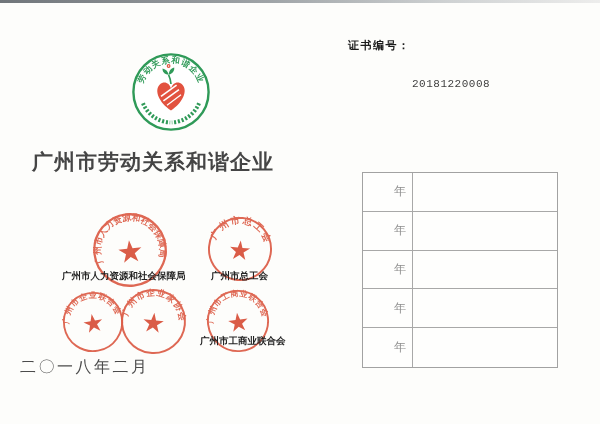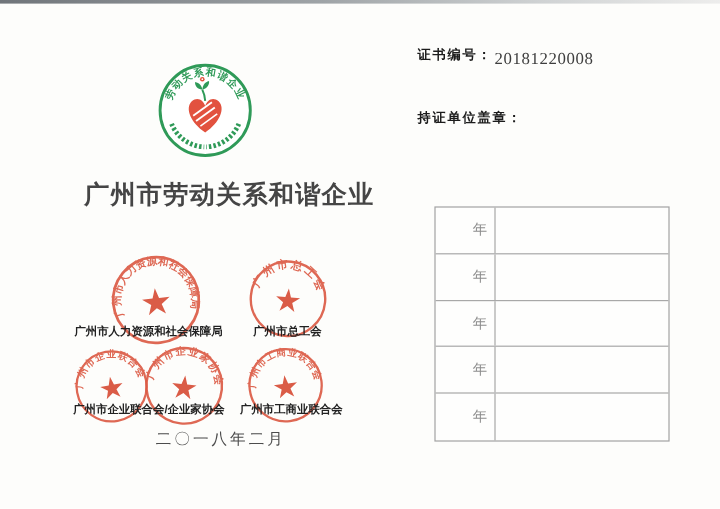--- a/index.html
+++ b/index.html
@@ -10,37 +10,37 @@
     background:#fdfdfb; overflow:hidden;
   }
   .scan-edge-top {
     position:absolute; left:0; top:0; width:100%; height:3px;
     background:linear-gradient(90deg,#70757a 0%,#9fa4a7 45%,#cfd2d3 75%,#ededec 100%);
   }
   
   .emblem { position:absolute; left:131px; top:52px; width:80px; height:80px; }
   .emblem-ring-text { font-size:10.5px; font-weight:bold; fill:#2f9a58; letter-spacing:1.2px;
     font-family:"Liberation Sans", sans-serif; }
-  .cert-title { position:absolute; left:32px; width:280px; text-align:right;
+  .cert-title { position:absolute; left:32px; width:280px; text-align:left;
     color:#454545; font-weight:bold; }
   .cert-title.line1 { top:148px; font-size:21px; letter-spacing:1px; }
   .cert-title.line2 { top:185px; font-size:21px; letter-spacing:3px; }
   .seal { position:absolute; opacity:0.92; }
   .seal-ring { fill:none; stroke:#dc5c46; stroke-width:3; }
   .seal-text { font-weight:bold; fill:#dc5c46; font-family:"Liberation Sans", sans-serif; }
   .seal-star { fill:#d84f38; }
   .agency { position:absolute; font-size:9.5px; font-weight:bold; color:#222222;
     white-space:nowrap; }
-  .issue-date { position:absolute; left:44px; top:357px; width:280px; text-align:center;
-    font-size:13px; color:#4c4c4c; letter-spacing:2.5px; }
+  .issue-date { position:absolute; left:20px; top:357px; width:280px; 
+    font-size:16px; color:#4c4c4c; letter-spacing:2.5px; }
   
   .field-label { position:absolute; font-size:11px; font-weight:bold; color:#1c1c1c;
     letter-spacing:1.5px; white-space:nowrap; }
-  .field-value { position:absolute; font-size:14px; color:#3e3e3e;
-    font-family:Liberation Serif, serif; letter-spacing:0.5px; white-space:nowrap; }
+  .field-value { position:absolute; font-size:11px; color:#3e3e3e;
+    font-family:Liberation Mono, monospace; letter-spacing:0.5px; white-space:nowrap;margin-top:36px; }
   .check-title { position:absolute; left:356px; top:153px; font-size:11.5px;
     font-weight:bold; color:#1c1c1c; letter-spacing:1px; white-space:nowrap; }
   .check-table { position:absolute; left:362px; top:172px; width:196px; height:196px;
     display:grid; grid-template-rows:repeat(5,1fr);
     border:1px solid #a2a2a2; background:#fefefd; }
   .check-row { display:grid; grid-template-columns:50px 1fr;
     border-bottom:1px solid #a8a8a8; }
   .check-row:last-child { border-bottom:none; }
   .year-cell { border-right:1px solid #a8a8a8; display:flex; align-items:center;
     justify-content:flex-end; padding-right:6px; font-size:12px; color:#8d8d8d;
@@ -114,29 +114,27 @@
     <defs>
         <path id="arc-s5" d="M 20.1 75.1 A 39 39 0 1 1 79.9 75.1"></path>
       </defs>
     <circle class="seal-ring" cx="50" cy="50" r="47"></circle>
     <text class="seal-text" style="font-size:12.5px;letter-spacing:1px" text-anchor="middle"><textPath href="#arc-s5" startOffset="50%">广州市工商业联合会</textPath></text>
     <polygon class="seal-star" points="50,37 53.58,48.08 65.2,48.06 55.78,54.88 59.4,65.9 50,59.1 40.6,65.9 44.22,54.88 34.8,48.06 46.42,48.08"></polygon>
   </svg>
 
   <div class="agency" style="left:62px;top:270px">广州市人力资源和社会保障局</div>
   <div class="agency" style="left:211px;top:270px">广州市总工会</div>
-  <div class="agency" style="left:61px;top:335px">广州市企业联合会/企业家协会</div>
   <div class="agency" style="left:200px;top:335px">广州市工商业联合会</div>
 
   <div class="issue-date">二〇一八年二月</div>
 
   <div class="field-label" style="left:348px;top:38px">证书编号：</div>
   <div class="field-value" style="left:412px;top:42px">20181220008</div>
 
-  <div class="field-label" style="left:348px;top:91px">持证单位盖章：</div>
 
 
   <div class="check-table">
     <div class="check-row">
       <div class="year-cell">年</div>
       <div class="blank-cell"></div>
     </div>
     <div class="check-row">
       <div class="year-cell">年</div>
       <div class="blank-cell"></div>

